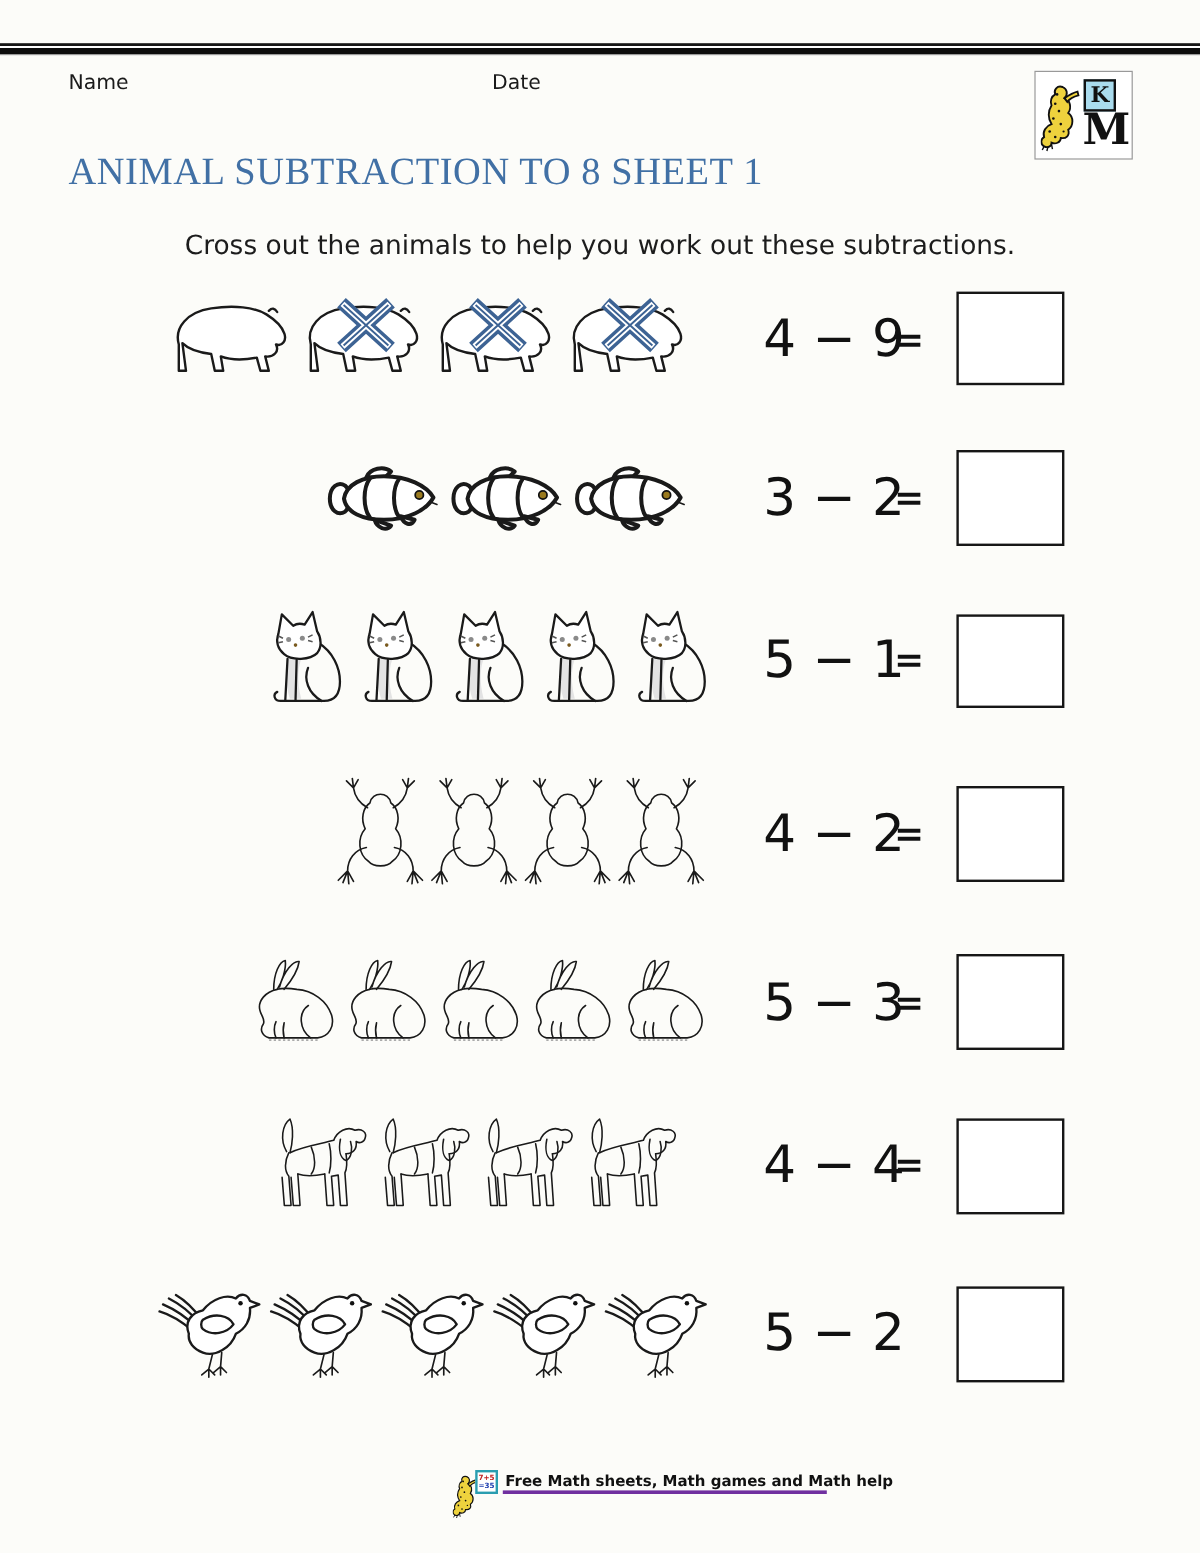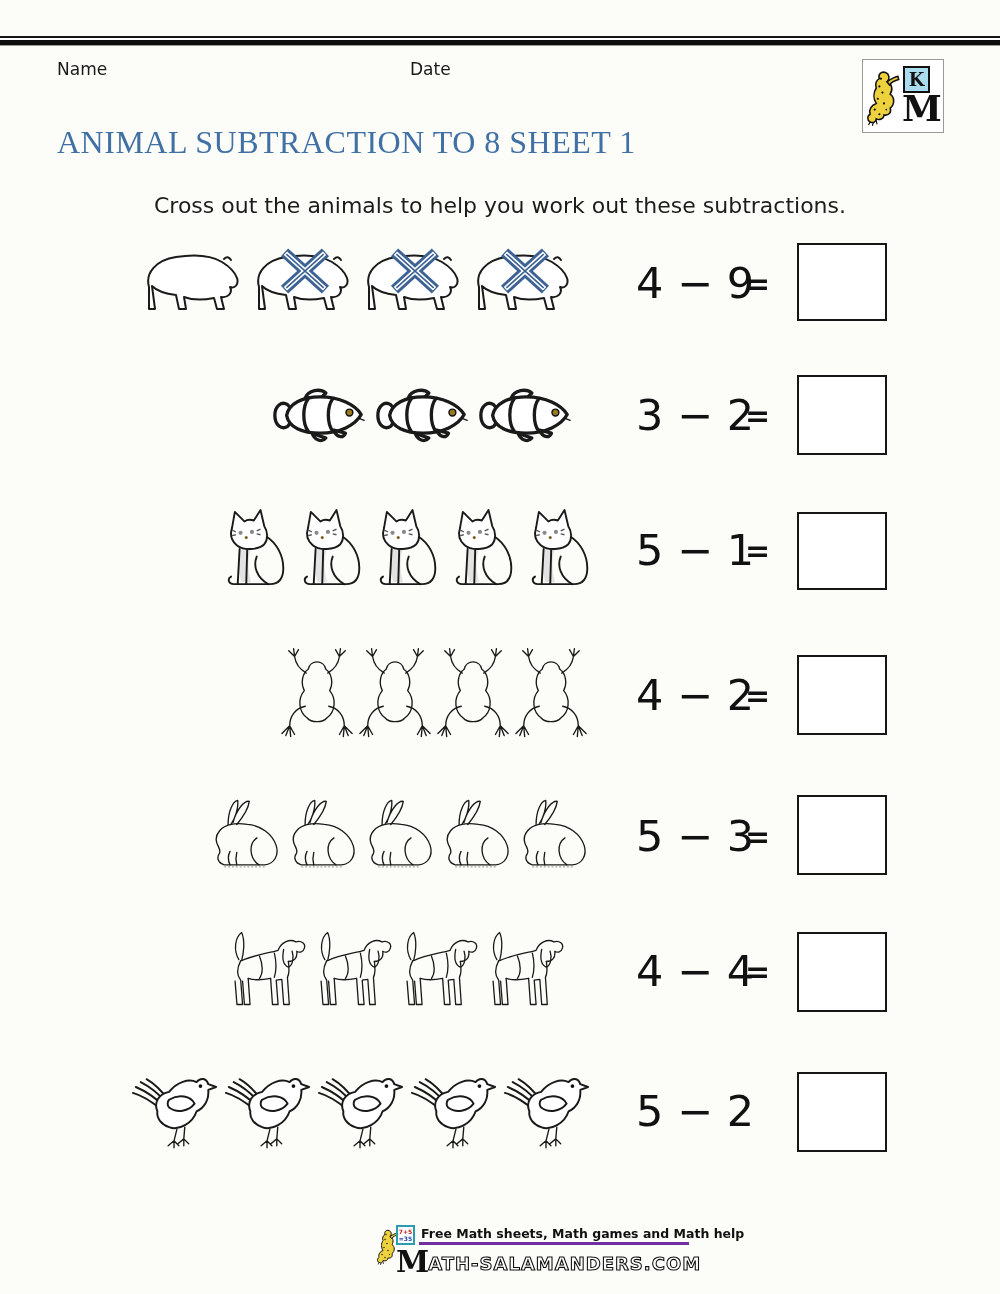--- a/index.html
+++ b/index.html
@@ -374,16 +374,13 @@
 <div class="footer">
   <svg class="sala">
       <use href="#sym-salamander"></use>
     </svg>
   <div class="board">
     <div class="b1">7+5</div>
     <div class="b2">=35</div>
   </div>
   <div class="tagline">Free Math sheets, Math games and Math help</div>
   <div class="purple-rule"></div>
-  <div class="site">
-    <span class="big-m">M</span><span class="rest">ATH-SALAMANDERS.COM</span>
-  </div>
 </div>
 
 </body></html>

